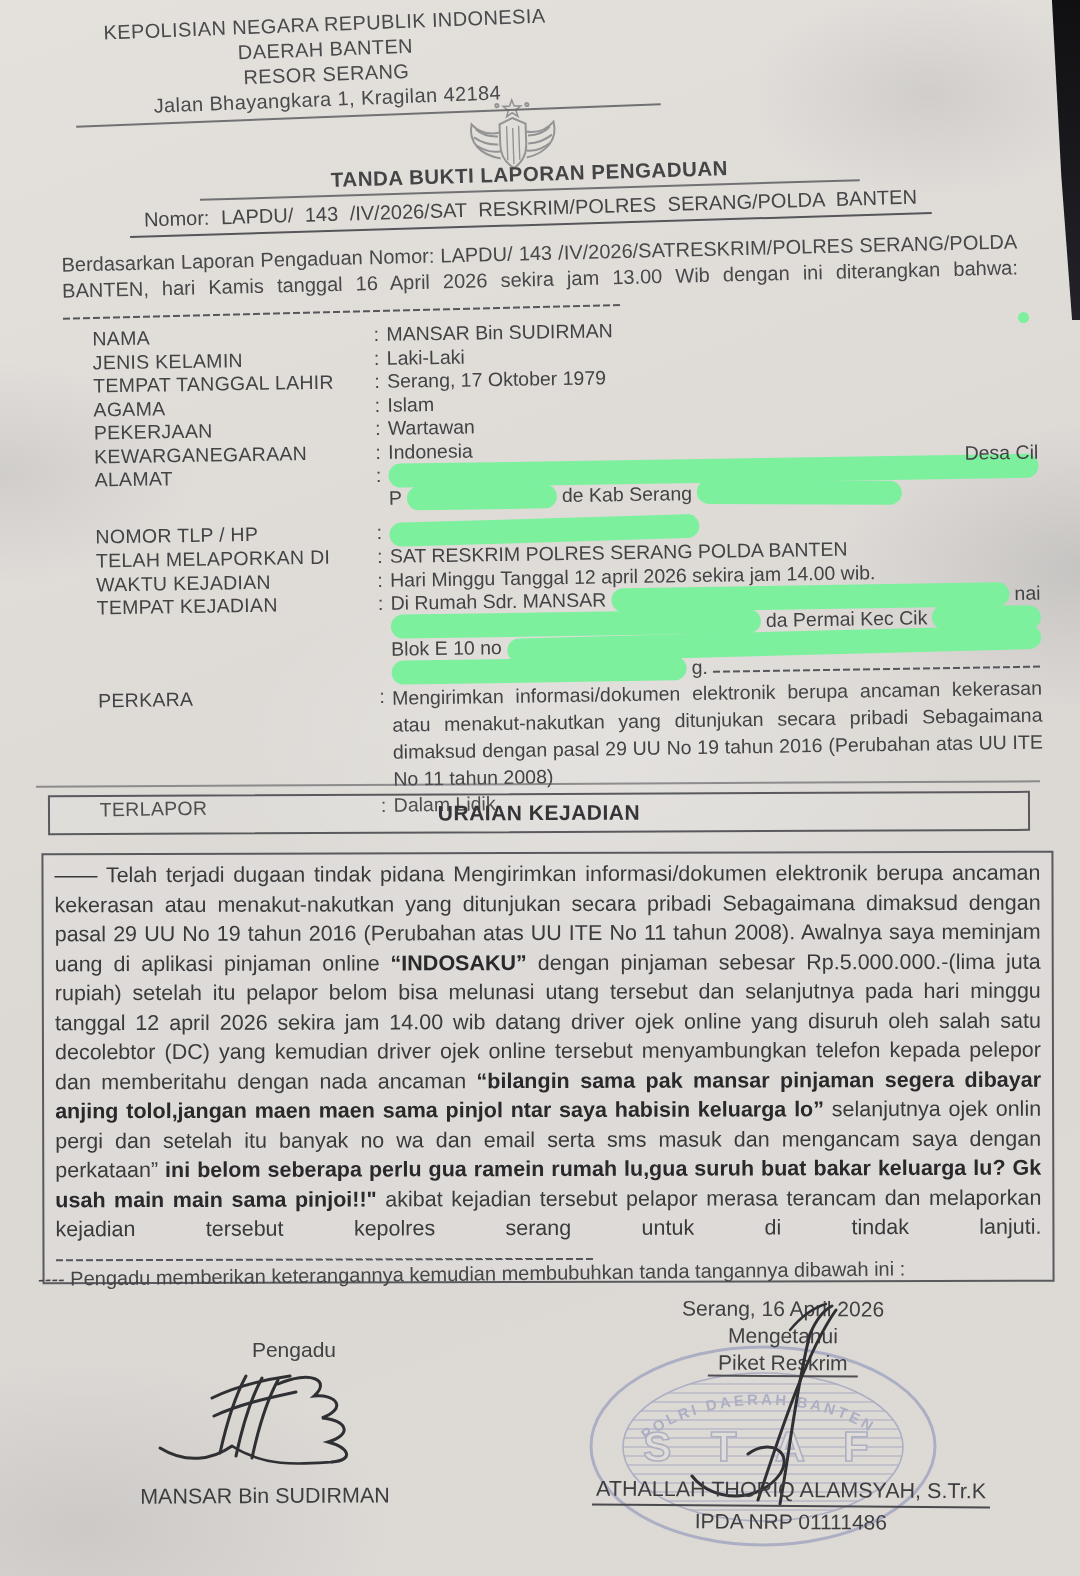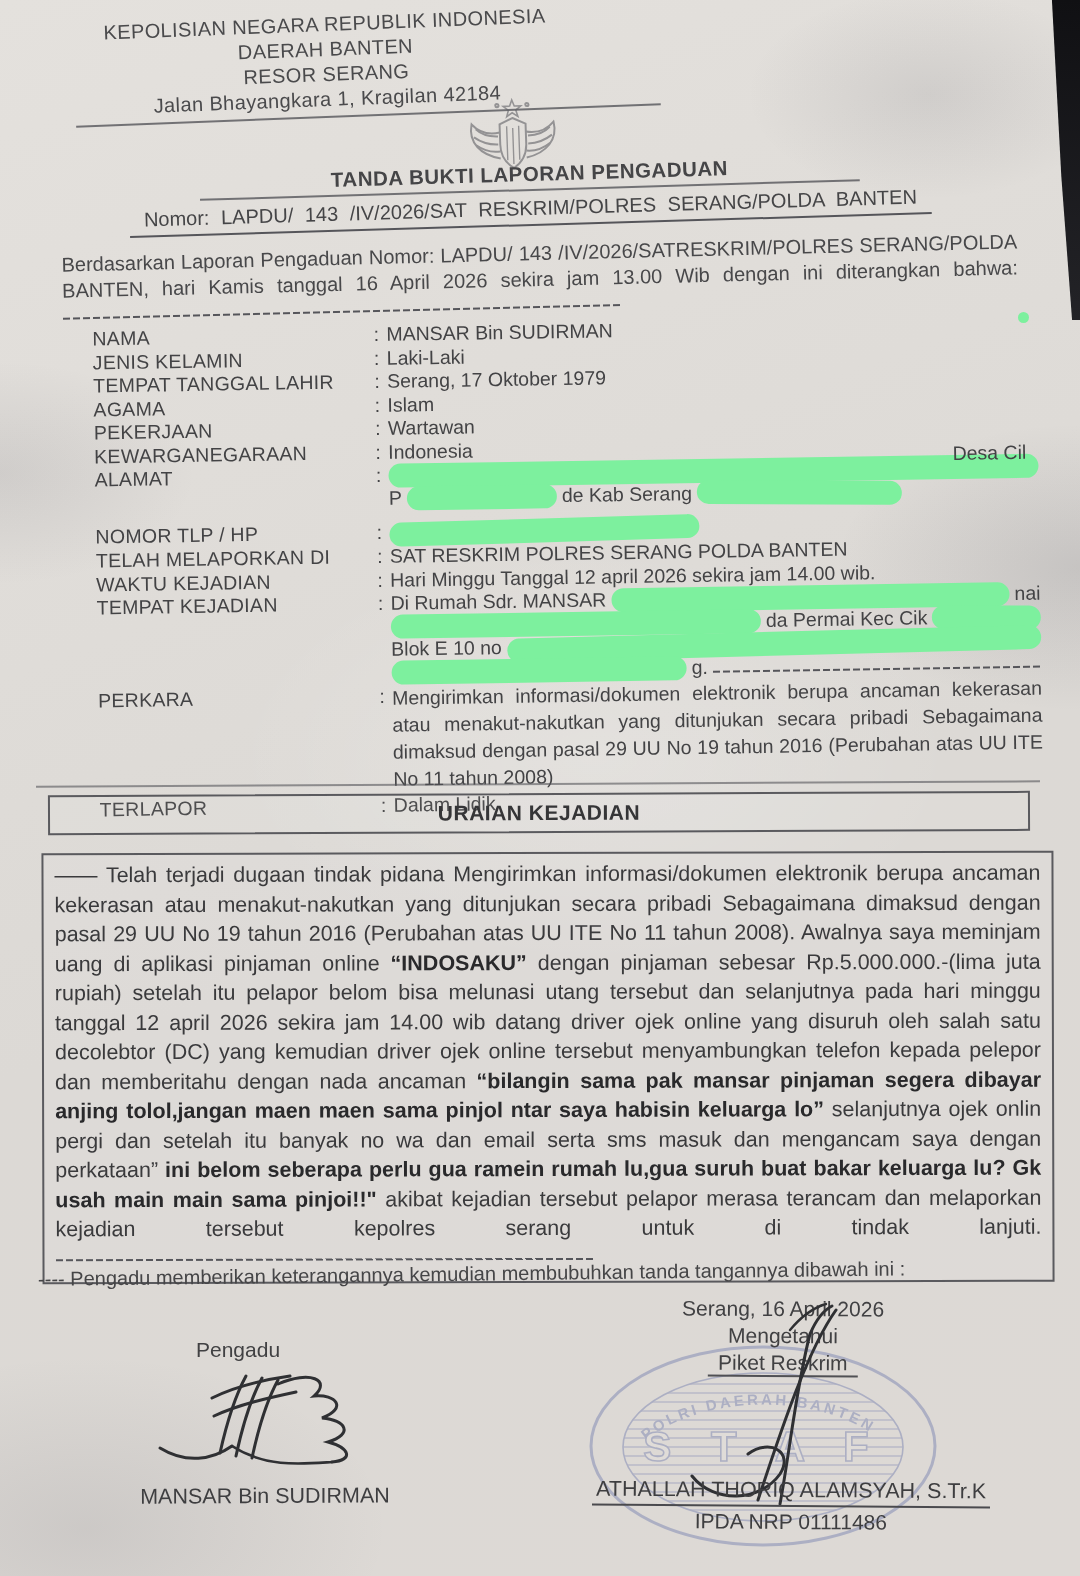--- a/index.html
+++ b/index.html
@@ -55,21 +55,21 @@
   .frow{display:grid;grid-template-columns:274px 16px 1fr;column-gap:2px;margin-bottom:1px;}
   .flabel{white-space:nowrap;letter-spacing:.3px;}
   .fcolon{text-align:center;}
   .fvalue{}
   .just{text-align:justify;line-height:27px;}
   .spacer8{height:10px;}
   .redline{display:flex;align-items:center;gap:5px;height:23px;position:relative;}
   .bar{background:var(--redaction-green);height:24px;border-radius:12px;flex:none;}
   .bar.grow{flex:1;}
   .frag{white-space:nowrap;}
-  .fragup{position:absolute;right:12px;top:-13px;background:transparent;}
+  .fragup{position:absolute;right:0;top:-13px;background:transparent;}
   .dashflex{flex:1;height:2px;align-self:center;margin-top:8px;
     background:repeating-linear-gradient(90deg,var(--rule) 0 7px,transparent 7px 10px);}
 
   
   #pre-box-line{position:absolute;left:36px;top:783px;width:1004px;transform:rotate(-0.3deg);opacity:.6;}
   #uraian-title-box{position:absolute;left:48px;top:793px;width:978px;border:2px solid #5a5a5e;
     text-align:center;font-weight:700;font-size:21px;letter-spacing:.5px;color:#353537;
     padding:6px 0;transform:rotate(-0.25deg);background:rgba(255,255,255,.06);}
   #narrative-box{position:absolute;left:42px;top:852px;width:986px;border:2px solid #5a5a5e;
     padding:6px 11px 8px;transform:rotate(-0.15deg);background:rgba(255,255,255,.05);}
@@ -84,21 +84,21 @@
   #sig-right-head{position:absolute;left:548px;top:1295px;width:470px;text-align:center;
     font-size:21px;line-height:27px;transform:rotate(0.3deg);color:#414143;}
   #sig-right-head .ul{border-bottom:2px solid #505054;padding:0 10px 1px;}
   #officer-stamp{position:absolute;left:572px;top:1332px;opacity:.5;}
   #sig-right-sign{position:absolute;left:642px;top:1300px;}
   #sig-right-name{position:absolute;left:545px;top:1478px;width:492px;text-align:center;
     transform:rotate(0.4deg);color:#3e3e40;}
   #sig-right-name .nm{display:inline-block;font-size:21.5px;border-bottom:2px solid #4a4a4e;padding:0 4px 2px;}
   #sig-right-name .nrp{font-size:21px;margin-top:3px;}
 
-  #sig-left-role{position:absolute;left:196px;top:1338px;width:140px;text-align:left;
+  #sig-left-role{position:absolute;left:196px;top:1338px;width:140px;text-align:right;
     font-size:21px;color:#414143;}
   #sig-left-sign{position:absolute;left:150px;top:1362px;}
   #sig-left-name{position:absolute;left:100px;top:1484px;width:330px;text-align:center;
     font-size:21.5px;color:#3e3e40;transform:rotate(-0.3deg);}
 
   #stray-dot{position:absolute;left:1018px;top:312px;width:11px;height:11px;border-radius:50%;
     background:var(--redaction-green);}
   svg{display:block;}
 </style>
 </head>

